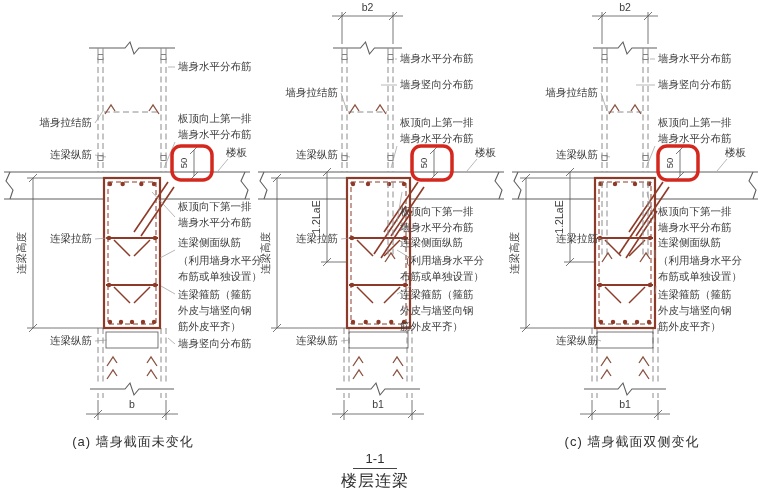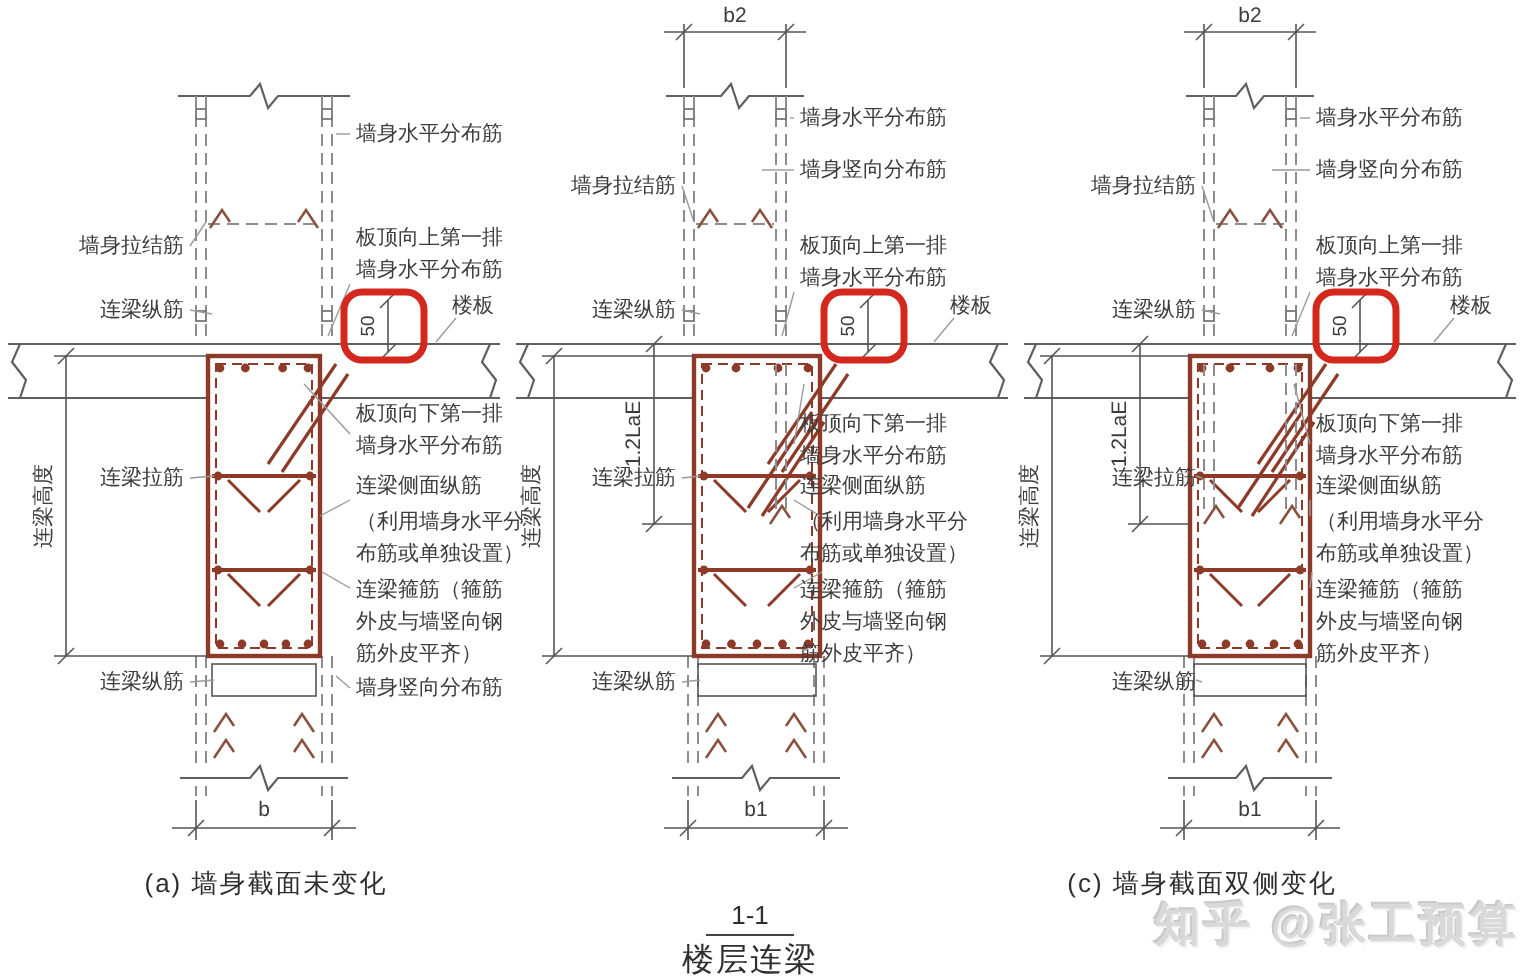--- a/index.html
+++ b/index.html
@@ -406,21 +406,20 @@
         <text x="217" y="156" class="lbl" text-anchor="start">楼板</text>
         <text x="90" y="96" class="lbl" text-anchor="end">墙身拉结筋</text>
         <text x="90" y="158" class="lbl" text-anchor="end">连梁纵筋</text>
         <text x="90" y="242" class="lbl" text-anchor="end">连梁拉筋</text>
         <text x="90" y="344" class="lbl" text-anchor="end">连梁纵筋</text>
       </g>
       <rect x="150" y="146" width="40" height="34" rx="9" class="hl"></rect>
     </svg>
 
   <div class="caption" style="left:133px">(a) 墙身截面未变化</div>
-  <div class="caption" style="left:601px">(c) 墙身截面双侧变化</div>
+  <div class="caption" style="left:632px">(c) 墙身截面双侧变化</div>
 
   <div class="section-mark">
     <div class="section-num">1-1</div>
     <div class="section-label">楼层连梁</div>
   </div>
 
-  <div class="watermark">知乎 @张工预算</div>
 </div>
 
 </body></html>

